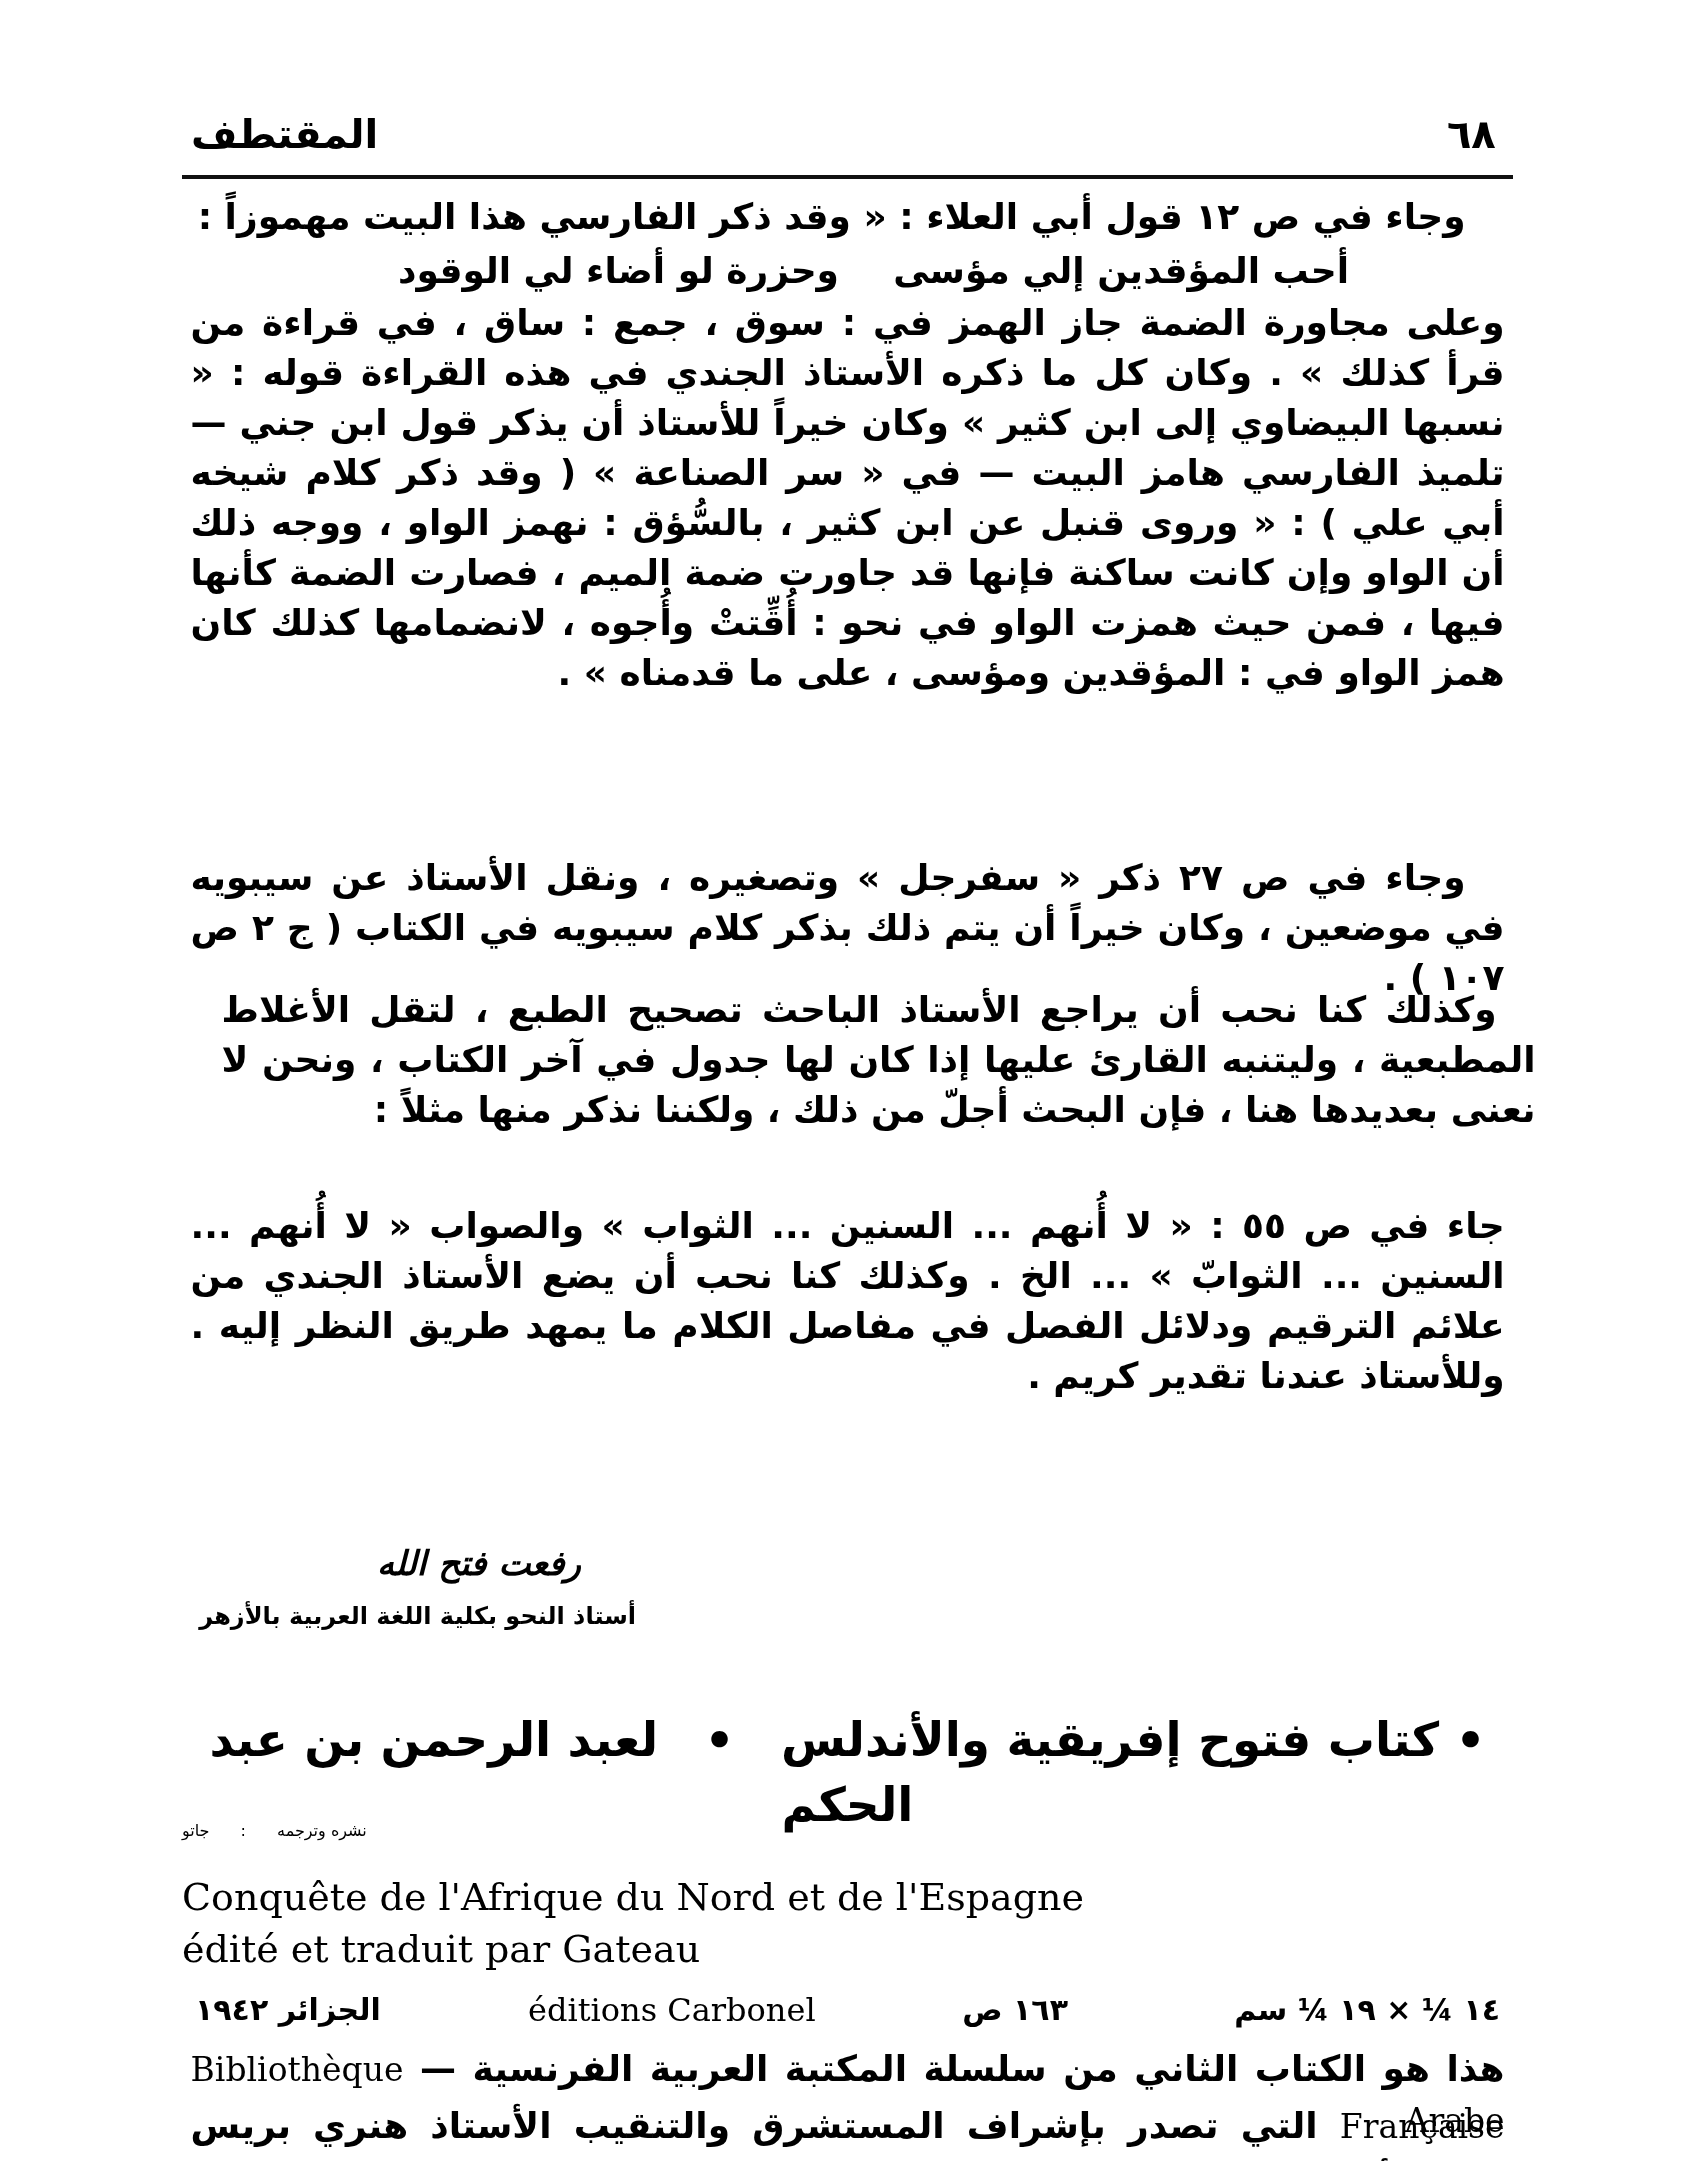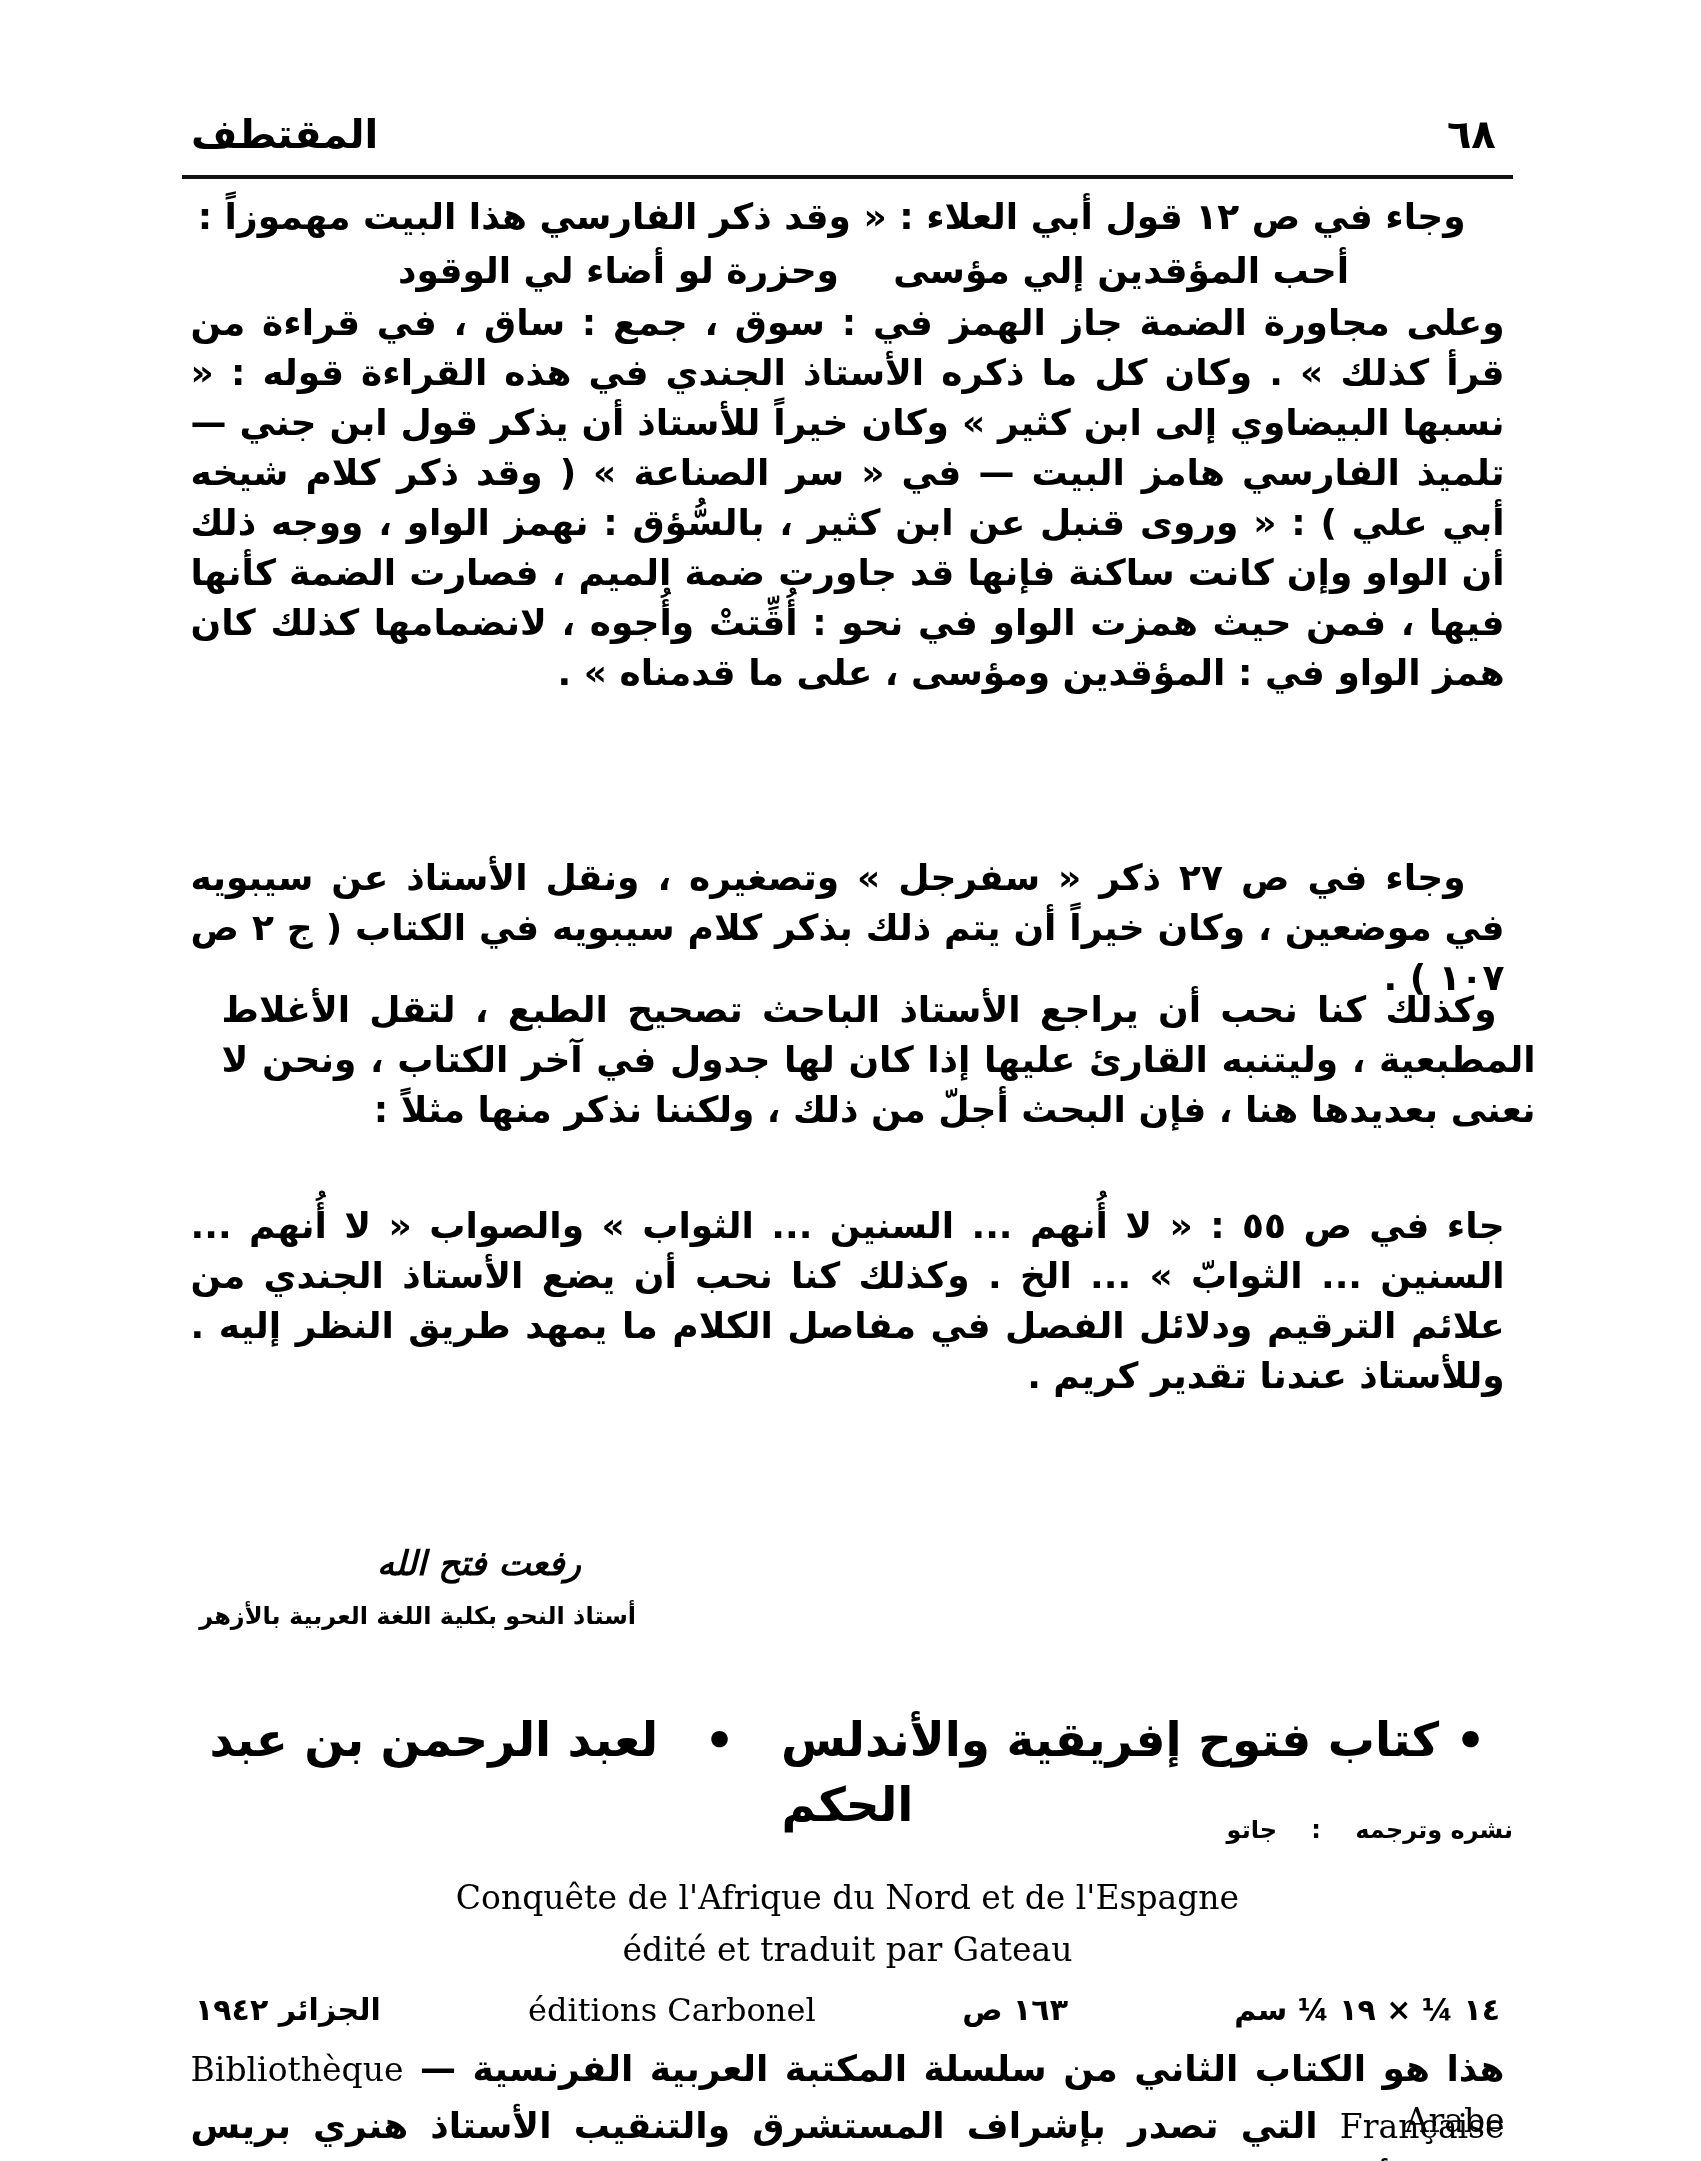--- a/index.html
+++ b/index.html
@@ -103,34 +103,34 @@
       font-size: 47px;
       font-weight: bold;
       line-height: 65px;
     }
     .book-title .bullet { margin: 0 30px; }
     .book-editor {
       position: absolute;
       top: 1712px;
       left: 0;
       width: 1331px;
-      text-align: right;
-      direction: rtl;
-      font-size: 24px;
-      font-weight: bold;
+      text-align: left;
+      direction: rtl;
+      font-size: 16px;
+      font-weight: normal;
       line-height: 39px;
     }
     .book-editor .sep { margin: 0 26px; }
     .fr {
       position: absolute;
       left: 0;
       width: 1331px;
-      text-align: center;
+      text-align: left;
       font-family: "DejaVu Serif", serif;
-      font-size: 33px;
+      font-size: 38px;
       line-height: 43px;
     }
     .fr-title { top: 1777px; }
     .fr-editor { top: 1829px; }
     .pub-line {
       position: absolute;
       top: 1887px;
       left: 0;
       width: 1331px;
       height: 48px;

